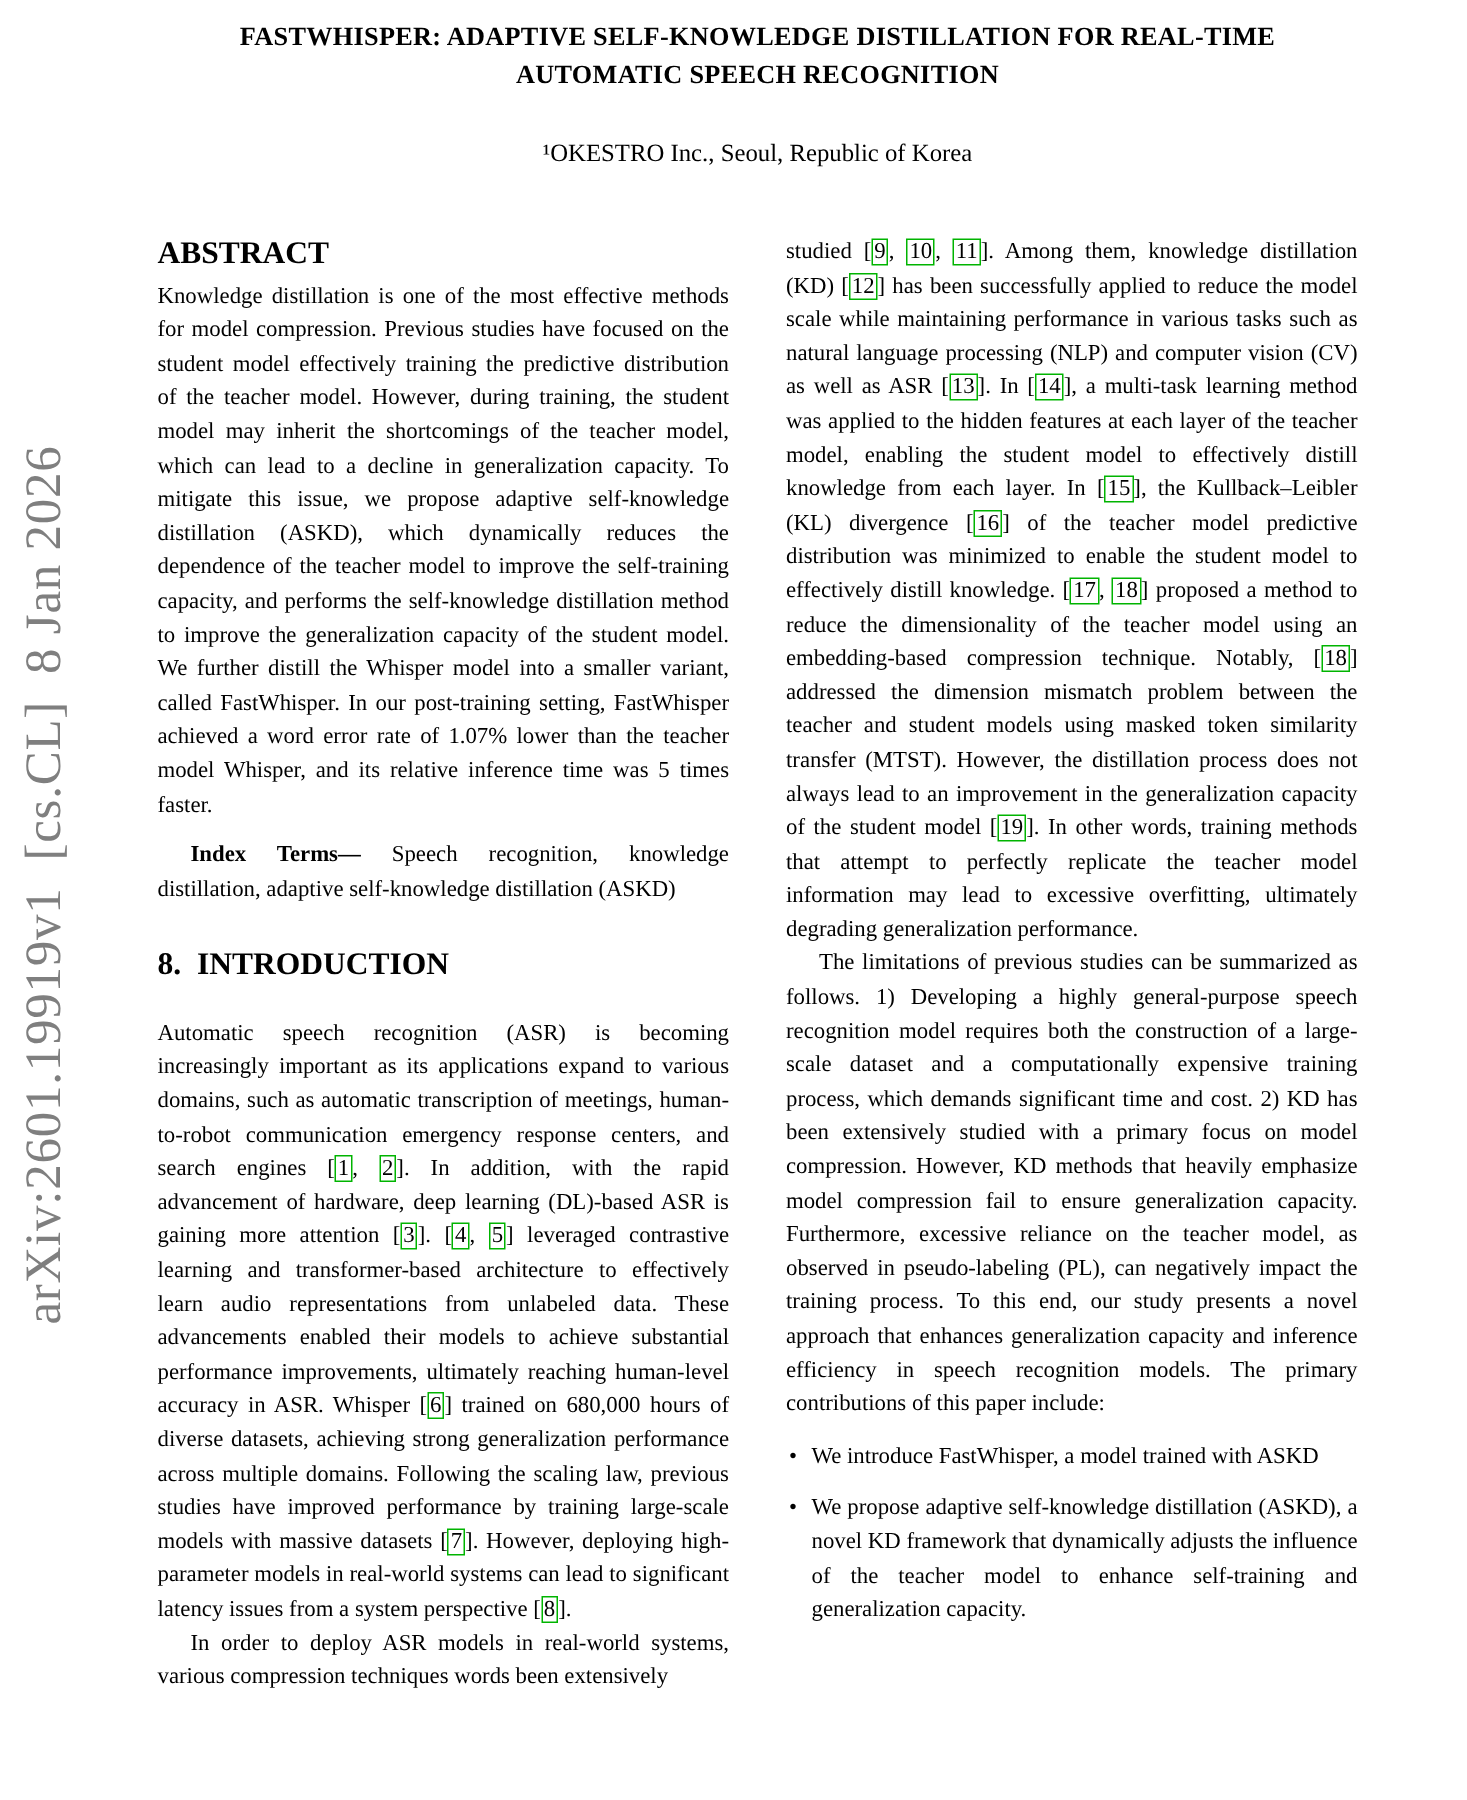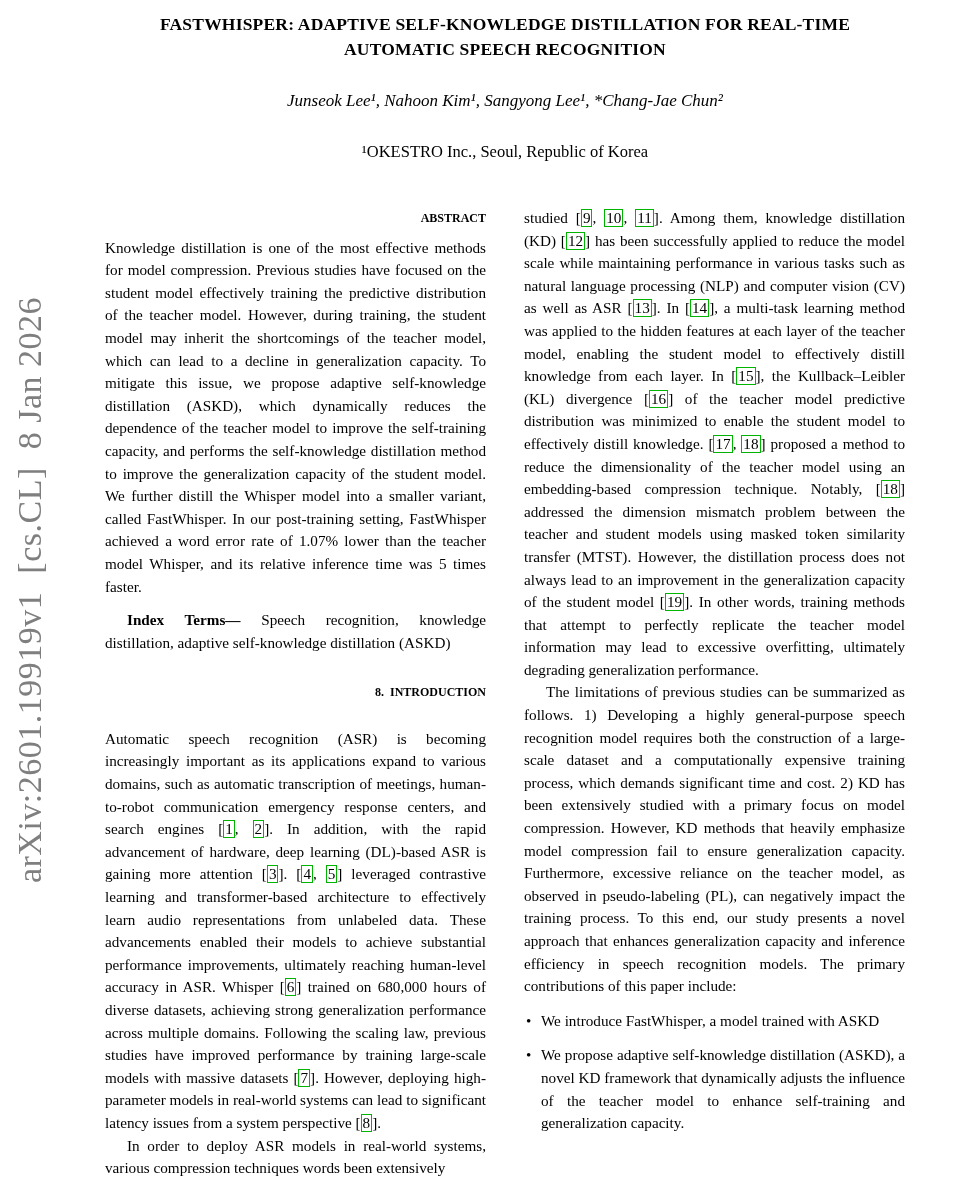--- a/index.html
+++ b/index.html
@@ -55,23 +55,23 @@
   }
   .column {
     width: 397px;
     font-size: 15.2px;
     line-height: 22.6px;
     text-align: justify;
     hyphens: auto;
     -webkit-hyphens: auto;
   }
   .center-heading {
-    font-size: 12px;
+    font-size: 21px;
     font-weight: bold;
-    text-align: right;
+    text-align: left;
     white-space: pre-wrap;
   }
   .abstract-heading { margin-bottom: 7px; }
   .section-heading { margin-top: 27px; margin-bottom: 24px; }
   p.indent { text-indent: 22px; }
   p.index-terms { margin-top: 11px; }
   .bi { font-weight: bold; }
   .cite {
     border: 1.5px solid var(--citation-box, #00b400);
     padding: 0 1px;
@@ -96,21 +96,20 @@
 <body>
 
 <div class="page">
 
   <div class="arxiv-watermark">arXiv:2601.19919v1  [cs.CL]  8 Jan 2026</div>
 
   <div class="content">
 
     <h1 class="title">FASTWHISPER: ADAPTIVE SELF-KNOWLEDGE DISTILLATION FOR REAL-TIME AUTOMATIC SPEECH RECOGNITION</h1>
 
-    <div class="authors">Junseok Lee¹, Nahoon Kim¹, Sangyong Lee¹, *Chang-Jae Chun²</div>
 
     <div class="affiliations">
       <div>¹OKESTRO Inc., Seoul, Republic of Korea</div>
     </div>
 
     <div class="columns">
 
       <div class="column">
         <h2 class="center-heading abstract-heading">ABSTRACT</h2>
 

